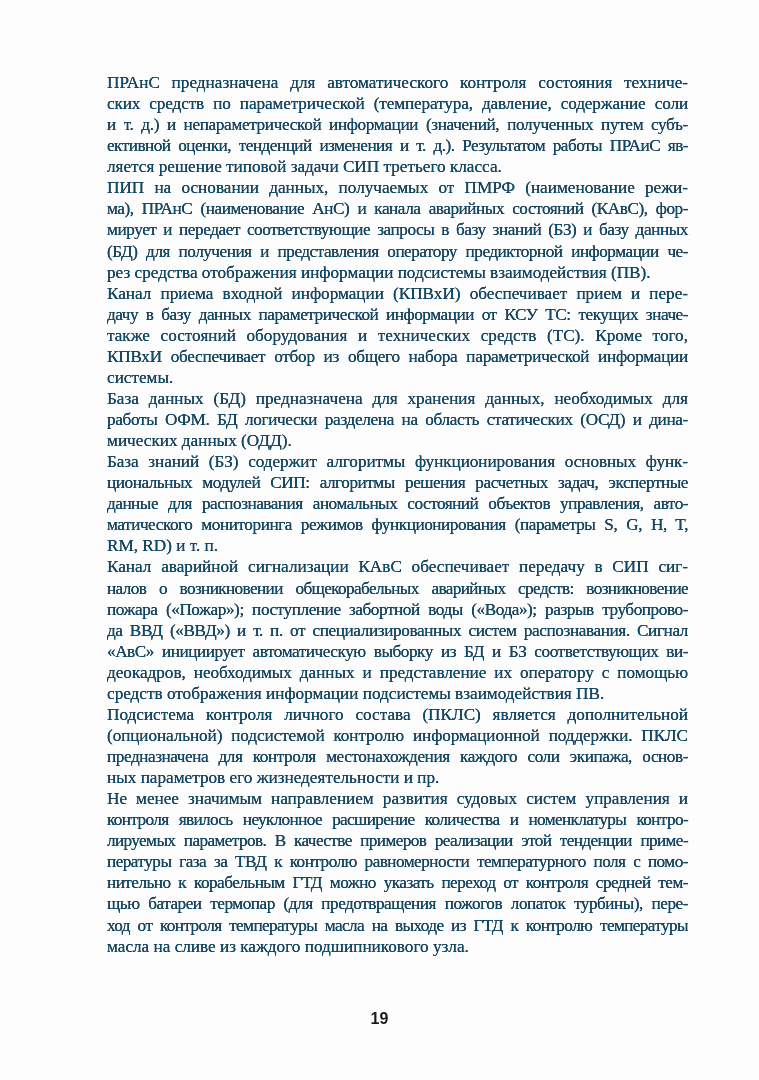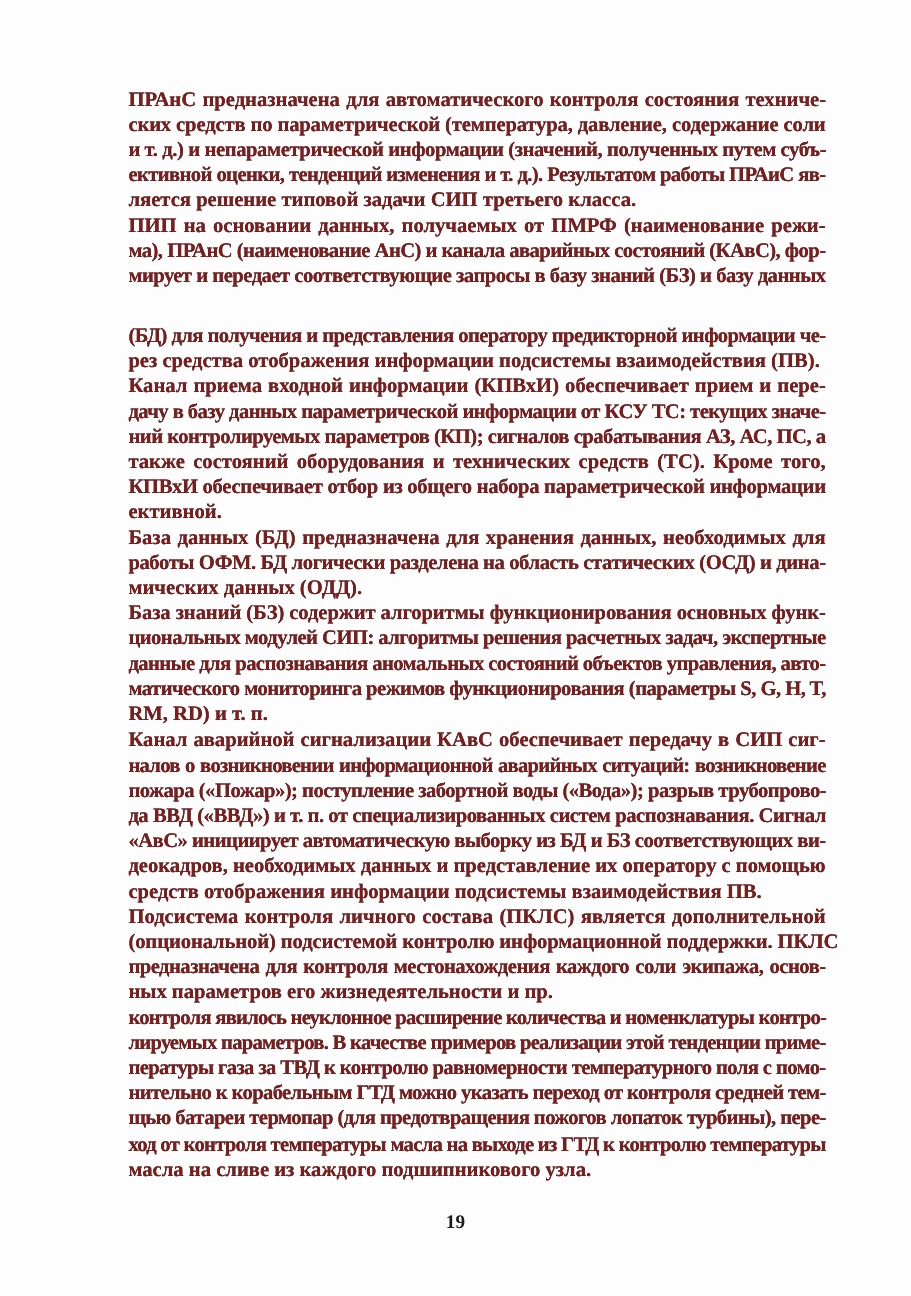--- a/index.html
+++ b/index.html
@@ -9,22 +9,22 @@
     background: #fdfdfd;
   }
   .text-block {
     position: absolute;
     left: 70px;
     top: 72px;
     width: 618px;
     font-family: "Liberation Serif", "DejaVu Serif", serif;
     font-size: 17.2px;
     line-height: 21.07px;
-    color: #7f1d1d;
-    font-weight: 700;
+    color: #0c4a6e;
+    font-weight: 400;
     text-shadow: 0 0 0.3px #222;
   }
   .para {
     margin: 0;
     text-indent: 37px;
     text-align: justify;
     hyphens: manual;
   }
   .line {
     display: block;
@@ -32,21 +32,21 @@
     text-align-last: justify;
     white-space: nowrap;
   }
   .line.first { text-indent: 37px; }
   .line.last { text-align-last: left; }
   .page-number {
     position: absolute;
     left: 0; width: 759px;
     top: 1010px;
     text-align: center;
-    font-family: Liberation Serif, serif;
+    font-family: Liberation Sans, sans-serif;
     font-size: 16px;
     font-weight: 700;
     color: #1a1a1a;
   }
 </style>
 </head>
 <body>
 
 <div class="page">
   <div class="text-block">
@@ -56,65 +56,65 @@
       <span class="line" style="white-space: nowrap; display: block; letter-spacing: -0.126761px;">ских средств по параметрической (температура, давление, содержание соли</span>
       <span class="line" style="white-space: nowrap; display: block; letter-spacing: -0.342466px;">и т. д.) и непараметрической информации (значений, полученных путем субъ-</span>
       <span class="line" style="white-space: nowrap; display: block; letter-spacing: -0.506667px;">ективной оценки, тенденций изменения и т. д.). Результатом работы ПРАиС яв-</span>
       <span class="line last">ляется решение типовой задачи СИП третьего класса.</span>
     </p>
 
     <p class="para">
       <span class="line first" style="white-space: nowrap; display: block; word-spacing: 1.625px;">ПИП на основании данных, получаемых от ПМРФ (наименование режи-</span>
       <span class="line" style="white-space: nowrap; display: block; letter-spacing: -0.450704px;">ма), ПРАнС (наименование АнС) и канала аварийных состояний (КАвС), фор-</span>
       <span class="line" style="white-space: nowrap; display: block; letter-spacing: -0.418919px;">мирует и передает соответствующие запросы в базу знаний (БЗ) и базу данных</span>
-      <span class="line" style="white-space: nowrap; display: block; letter-spacing: -0.486111px; margin-top: 28px;">(БД) для получения и представления оператору предикторной информации че-</span>
+      <span class="line" style="white-space: nowrap; display: block; letter-spacing: -0.486111px;">(БД) для получения и представления оператору предикторной информации че-</span>
       <span class="line last">рез средства отображения информации подсистемы взаимодействия (ПВ).</span>
     </p>
 
     <p class="para">
       <span class="line first" style="white-space: nowrap; display: block; word-spacing: 0.75px;">Канал приема входной информации (КПВхИ) обеспечивает прием и пере-</span>
       <span class="line" style="white-space: nowrap; display: block; letter-spacing: -0.464789px;">дачу в базу данных параметрической информации от КСУ ТС: текущих значе-</span>
-      <span class="line" style="white-space: nowrap; display: block; letter-spacing: -0.422535px;">ний контролируемых параметров (КП); сигналов срабатывания АЗ, АС, ПС, а</span>
       <span class="line" style="white-space: nowrap; display: block; word-spacing: 2.625px;">также состояний оборудования и технических средств (ТС). Кроме того,</span>
       <span class="line" style="white-space: nowrap; display: block; letter-spacing: -0.25px;">КПВхИ обеспечивает отбор из общего набора параметрической информации</span>
-      <span class="line last">ективной.</span>
+      <span class="line last">системы.</span>
     </p>
 
     <p class="para">
       <span class="line first" style="white-space: nowrap; display: block; word-spacing: 1.125px;">База данных (БД) предназначена для хранения данных, необходимых для</span>
       <span class="line" style="white-space: nowrap; display: block; letter-spacing: -0.338028px;">работы ОФМ. БД логически разделена на область статических (ОСД) и дина-</span>
       <span class="line last">мических данных (ОДД).</span>
     </p>
 
     <p class="para">
       <span class="line first" style="white-space: nowrap; display: block; letter-spacing: -0.0746269px;">База знаний (БЗ) содержит алгоритмы функционирования основных функ-</span>
       <span class="line" style="white-space: nowrap; display: block; letter-spacing: -0.449275px;">циональных модулей СИП: алгоритмы решения расчетных задач, экспертные</span>
       <span class="line" style="white-space: nowrap; display: block; letter-spacing: -0.486111px;">данные для распознавания аномальных состояний объектов управления, авто-</span>
       <span class="line" style="white-space: nowrap; display: block; letter-spacing: -0.43662px;">матического мониторинга режимов функционирования (параметры S, G, H, T,</span>
       <span class="line last">RM, RD) и т. п.</span>
     </p>
 
     <p class="para">
       <span class="line first" style="white-space: nowrap; display: block; word-spacing: 0.75px;">Канал аварийной сигнализации КАвС обеспечивает передачу в СИП сиг-</span>
-      <span class="line" style="white-space: nowrap; display: block; letter-spacing: -0.605634px;">налов о возникновении информационной аварийных ситуаций: возникновение</span>
+      <span class="line" style="white-space: nowrap; display: block; letter-spacing: -0.605634px;">налов о возникновении общекорабельных аварийных средств: возникновение</span>
       <span class="line" style="white-space: nowrap; display: block; letter-spacing: -0.424658px;">пожара («Пожар»); поступление забортной воды («Вода»); разрыв трубопрово-</span>
       <span class="line" style="white-space: nowrap; display: block; letter-spacing: -0.383562px;">да ВВД («ВВД») и т. п. от специализированных систем распознавания. Сигнал</span>
       <span class="line" style="white-space: nowrap; display: block; letter-spacing: -0.442857px;">«АвС» инициирует автоматическую выборку из БД и БЗ соответствующих ви-</span>
       <span class="line" style="white-space: nowrap; display: block; letter-spacing: -0.0294118px;">деокадров, необходимых данных и представление их оператору с помощью</span>
       <span class="line last">средств отображения информации подсистемы взаимодействия ПВ.</span>
     </p>
 
     <p class="para">
       <span class="line first" style="white-space: nowrap; display: block; word-spacing: 1px;">Подсистема контроля личного состава (ПКЛС) является дополнительной</span>
       <span class="line" style="white-space: nowrap; display: block; letter-spacing: -0.0923077px;">(опциональной) подсистемой контролю информационной поддержки. ПКЛС</span>
       <span class="line" style="white-space: nowrap; display: block; letter-spacing: -0.430556px;">предназначена для контроля местонахождения каждого соли экипажа, основ-</span>
       <span class="line last">ных параметров его жизнедеятельности и пр.</span>
     </p>
 
     <p class="para">
+      <span class="line first" style="white-space: nowrap; display: block; letter-spacing: -0.0298507px;">Не менее значимым направлением развития судовых систем управления и</span>
       <span class="line" style="white-space: nowrap; display: block; letter-spacing: -0.625px;">контроля явилось неуклонное расширение количества и номенклатуры контро-</span>
       <span class="line" style="white-space: nowrap; display: block; letter-spacing: -0.60274px;">лируемых параметров. В качестве примеров реализации этой тенденции приме-</span>
       <span class="line" style="white-space: nowrap; display: block; letter-spacing: -0.520548px;">пературы газа за ТВД к контролю равномерности температурного поля с помо-</span>
       <span class="line" style="white-space: nowrap; display: block; letter-spacing: -0.520548px;">нительно к корабельным ГТД можно указать переход от контроля средней тем-</span>
       <span class="line" style="white-space: nowrap; display: block; letter-spacing: -0.472222px;">щью батареи термопар (для предотвращения пожогов лопаток турбины), пере-</span>
       <span class="line" style="white-space: nowrap; display: block; letter-spacing: -0.60274px;">ход от контроля температуры масла на выходе из ГТД к контролю температуры</span>
       <span class="line last">масла на сливе из каждого подшипникового узла.</span>
     </p>
 
   </div>

